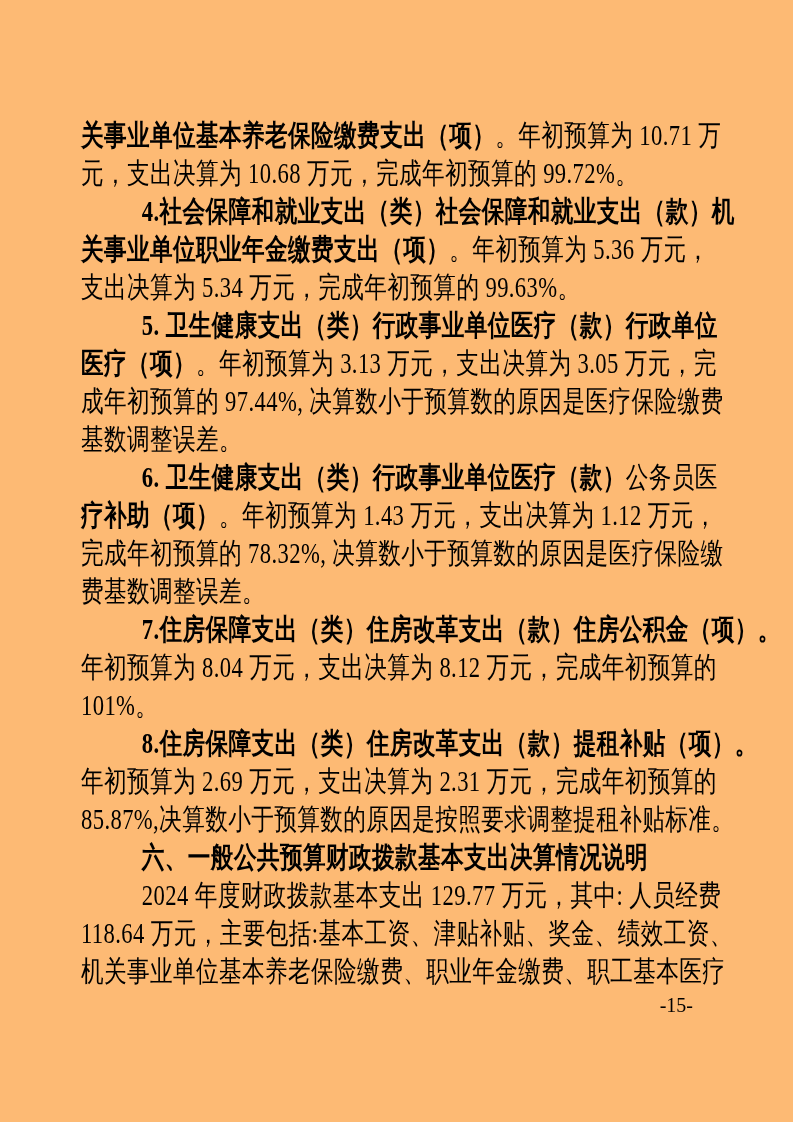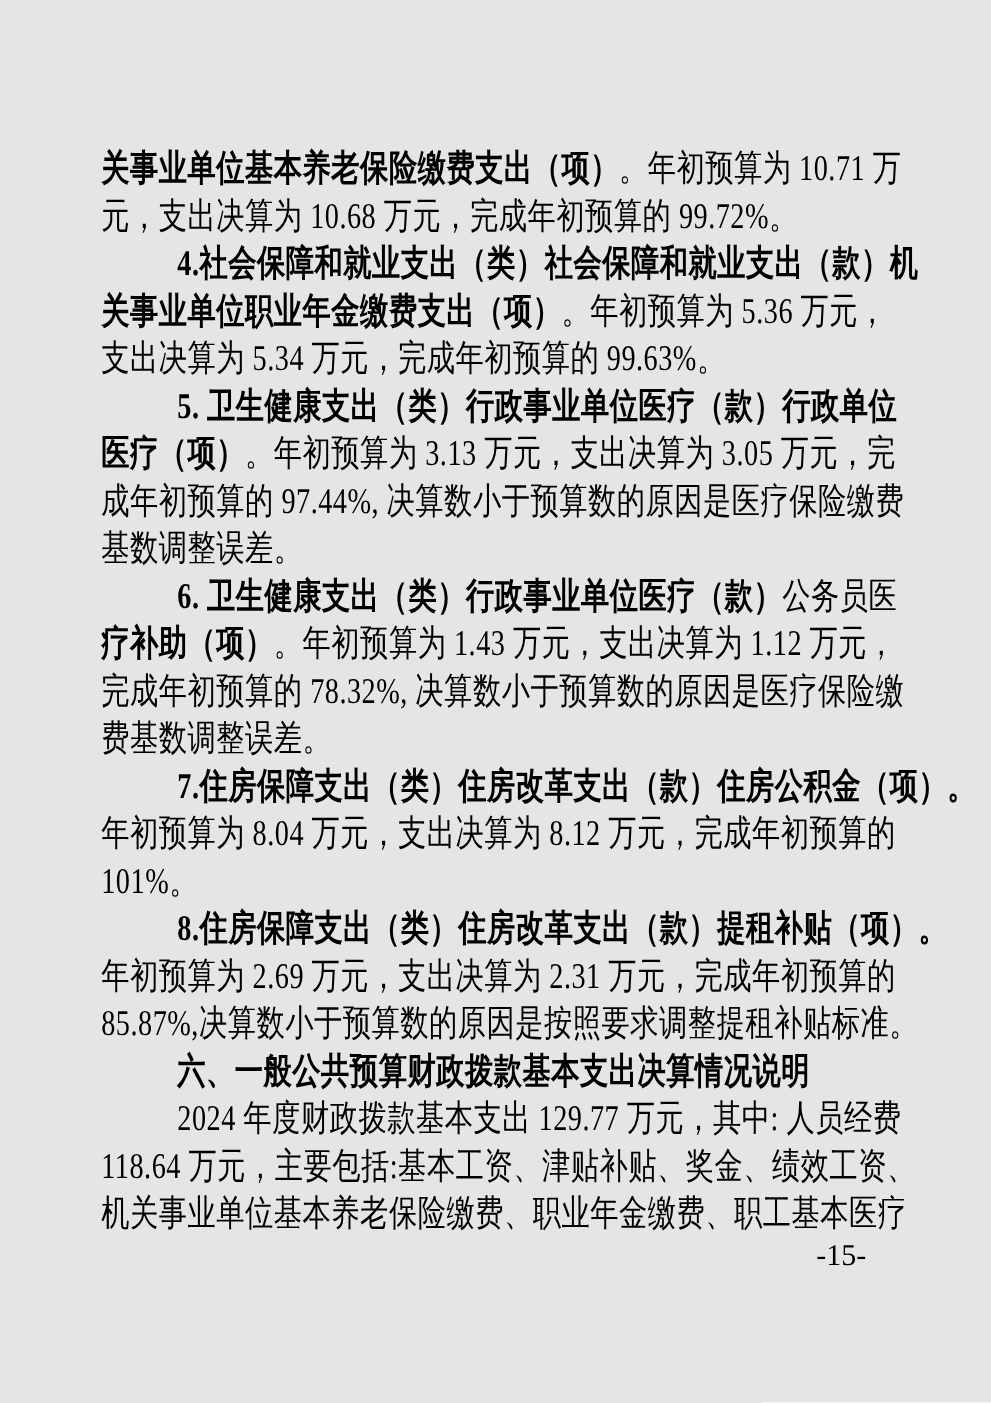--- a/index.html
+++ b/index.html
@@ -4,21 +4,21 @@
 <style>
   html, body {
     margin: 0;
     padding: 0;
     background: #ffffff;
   }
   .page {
     position: relative;
     width: 793px;
     height: 1122px;
-    background: #e5e5e5;
+    background: #fdba74;
     color: #000000;
     font-family: "Liberation Serif", "DejaVu Serif", serif;
     overflow: hidden;
   }
   .content {
     position: absolute;
     left: 81px;
     top: 116px;
     width: 812px;            
     transform: scaleX(0.78); 
@@ -33,21 +33,21 @@
   }
   .line.indent {
     text-indent: 78px;
   }
   .seg { font-weight: 400; }
   .seg.b { font-weight: 700; }
   .page-number {
     position: absolute;
     top: 992px;
     right: 100px;
-    font-size: 24px;
+    font-size: 20px;
     line-height: 26px;
     color: #000000;
     font-family: "Liberation Serif", "DejaVu Serif", serif;
   }
 </style>
 </head>
 <body>
 
 <div class="page">
   <div class="content" id="doc-lines">

